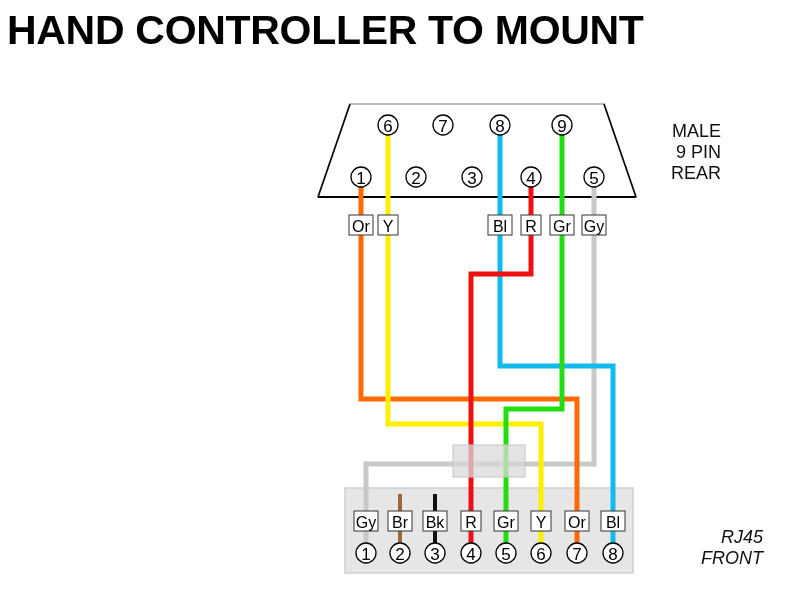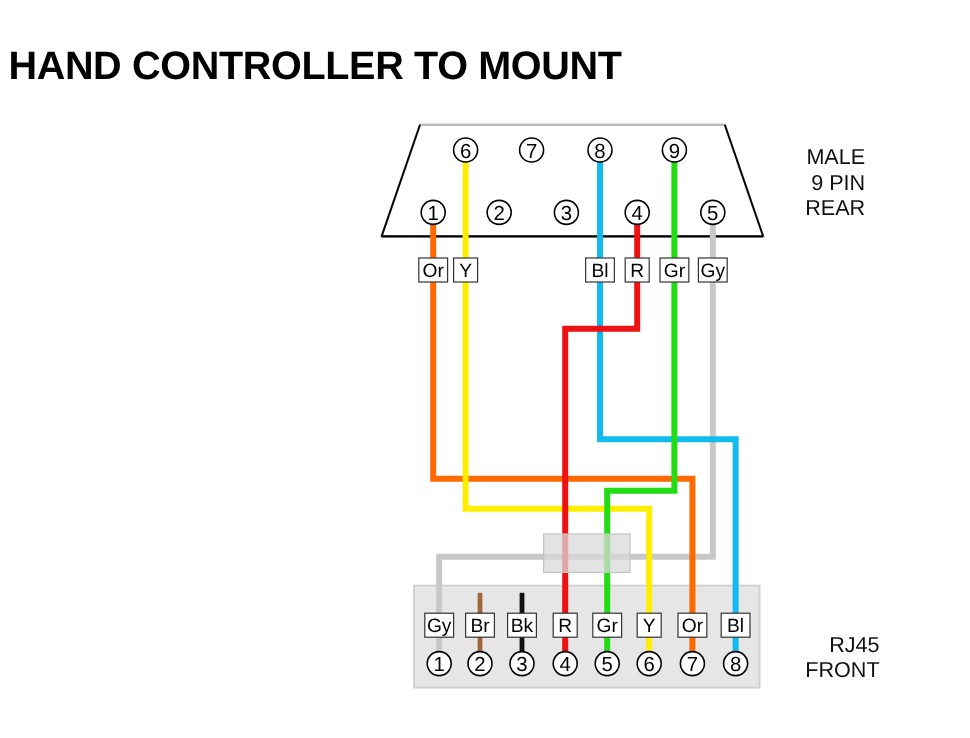--- a/index.html
+++ b/index.html
@@ -1,30 +1,30 @@
 <!DOCTYPE html>
 <html><head>
   <meta charset="utf-8">
   <style>
     html, body { margin: 0; padding: 0; background: #ffffff; }
     body { width: 808px; height: 615px; position: relative; overflow: hidden; font-family: "Liberation Sans", sans-serif; }
-    .title { position: absolute; left: 7px; top: 36px; font-size: 33px; font-weight: bold; color: #000; letter-spacing: -0.3px; white-space: nowrap; }
+    .title { position: absolute; left: 7px; top: 7px; font-size: 41px; font-weight: bold; color: #000; letter-spacing: -0.3px; white-space: nowrap; }
     .side-label { position: absolute; font-size: 18px; line-height: 21px; color: #111; white-space: pre-line; text-align: right; }
     svg { position: absolute; left: 0; top: 0; }
     .pin-num { font-family: "Liberation Sans", sans-serif; font-size: 17px; fill: #000; text-anchor: middle; dominant-baseline: central; }
     .wire-label { font-family: "Liberation Sans", sans-serif; font-size: 16px; fill: #000; text-anchor: middle; dominant-baseline: central; }
   </style>
 </head>
 <body>
 
 <div class="title">HAND CONTROLLER TO MOUNT</div>
 <div class="side-label" style="left:671px; top:121px;">MALE
 9 PIN
 REAR</div>
-<div class="side-label" style="left:671px; top:527px;">RJ45
+<div class="side-label" style="left:701px; top:527px;font-style:italic;">RJ45
 FRONT</div>
 
 <svg id="diagram" width="808" height="615">
 
   <polygon points="350,104 604,104 636,197 318,197" fill="#ffffff" stroke="#bbbbbb" stroke-width="2"></polygon>
   <line x1="318" y1="197" x2="636" y2="197" stroke="#000" stroke-width="2"></line>
   <line x1="350" y1="104" x2="318" y2="197" stroke="#000" stroke-width="1.5"></line>
   <line x1="604" y1="104" x2="636" y2="197" stroke="#000" stroke-width="1.5"></line>
 
   <rect x="345" y="488" width="288" height="85" fill="#e6e6e6" stroke="#cfcfcf" stroke-width="1.5"></rect>

